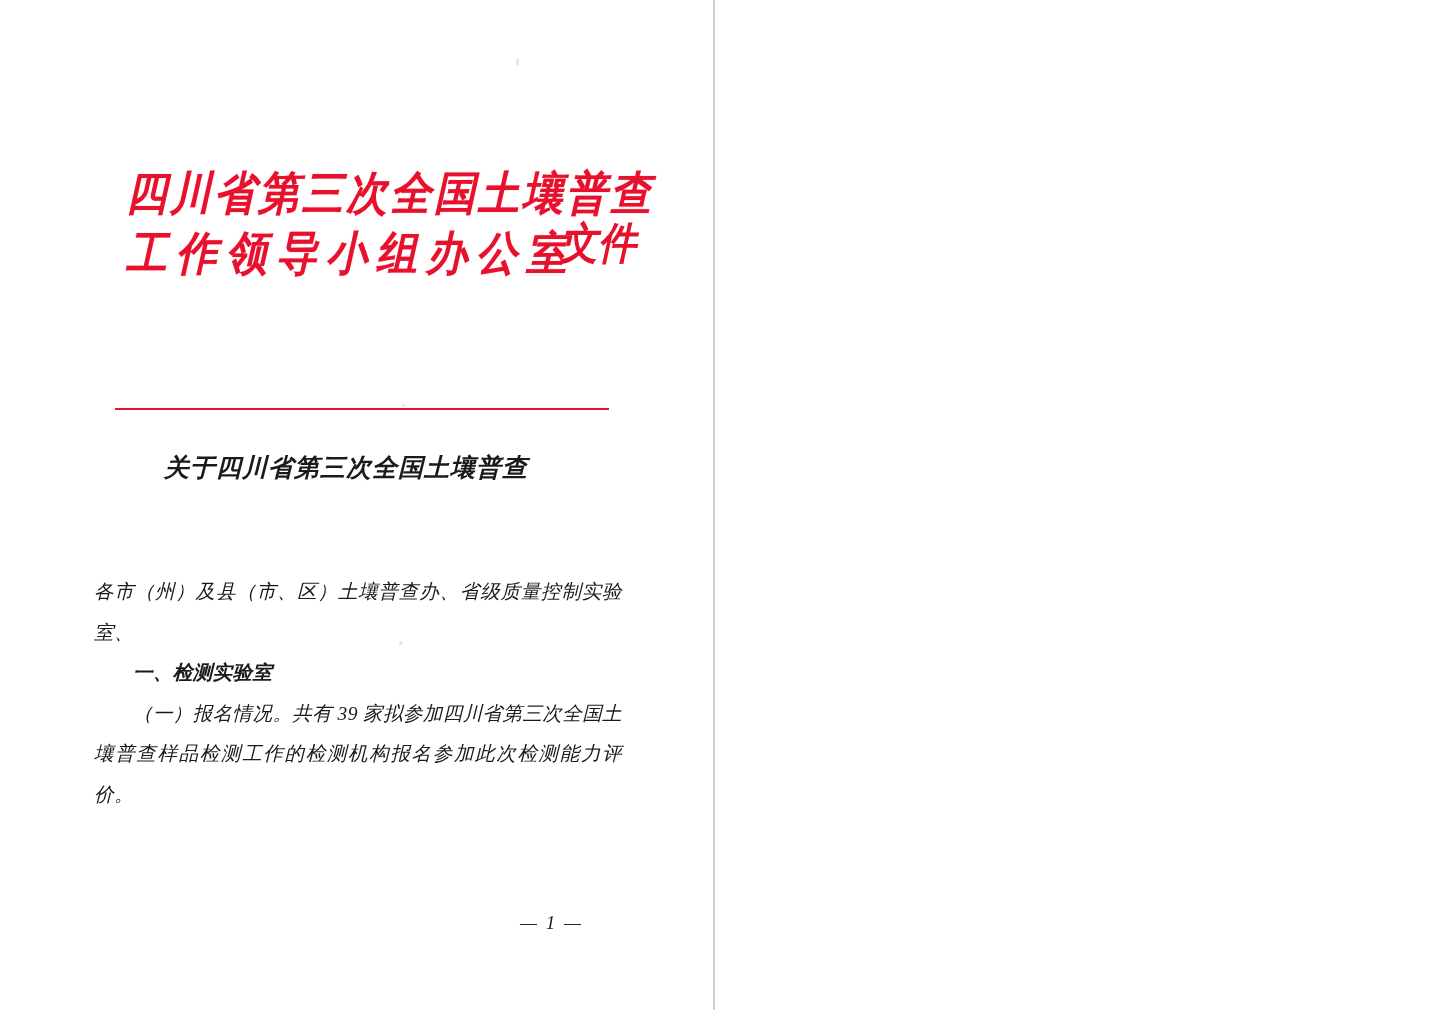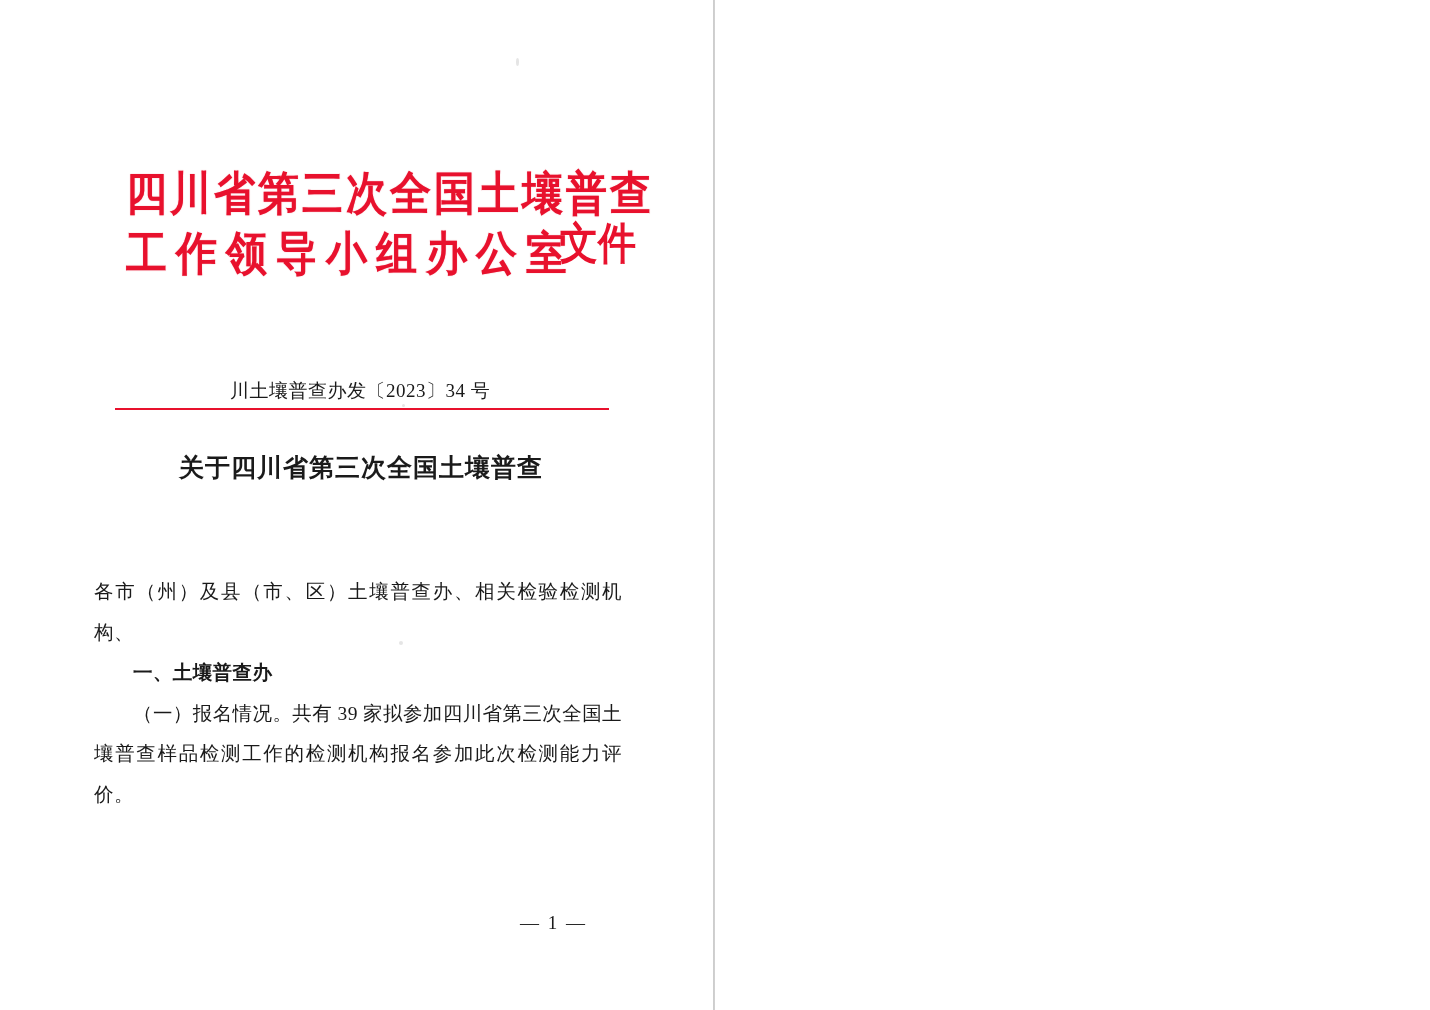--- a/index.html
+++ b/index.html
@@ -18,20 +18,21 @@
   .spread {
     display: flex;
     width: 1430px;
     height: 1010px;
     position: relative;
   }
   .page {
     position: relative;
     box-sizing: border-box;
     height: 1010px;
+    font-style: italic;
   }
   .page-left {
     width: 714px;
     padding: 0;
   }
   .page-right {
     width: 716px;
     padding: 0;
   }
   .gutter {
@@ -98,21 +99,21 @@
     position: absolute;
     left: 115px;
     top: 408px;
     width: 494px;
     height: 2px;
     background: #e8112d;
   }
   
   .doctitle {
     position: absolute;
-    left: 96px;
+    left: 81px;
     top: 448px;
     width: 530px;
     text-align: center;
     font-size: 25px;
     font-weight: bold;
     line-height: 1.62;
     letter-spacing: 1px;
   }
   
   .body-col {
@@ -159,30 +160,29 @@
 <div class="spread">
 
   <div class="page page-left">
 
     <div class="masthead">
       <div class="mast-line mast-line1">四川省第三次全国土壤普查</div>
       <div class="mast-line mast-line2">工作领导小组办公室</div>
       <div class="mast-wen">文件</div>
     </div>
 
-    <div class="docnum">川土壤普查办发〔2023〕34 号</div>
     <div class="red-rule"></div>
 
     <div class="doctitle">
       <div>关于四川省第三次全国土壤普查</div>
     </div>
 
     <div class="body-col left-body">
-      <p class="para">各市（州）及县（市、区）土壤普查办、相关检验检测机构、</p>
-      <p class="heading">一、土壤普查办</p>
+      <p class="para">各市（州）及县（市、区）土壤普查办、省级质量控制实验室、</p>
+      <p class="heading">一、检测实验室</p>
       <p class="para indent2">（一）报名情况。共有 39 家拟参加四川省第三次全国土壤普查样品检测工作的检测机构报名参加此次检测能力评价。</p>
     </div>
 
     <div class="pagenum pagenum-left">— 1 —</div>
   </div>
 
   <div class="gutter"></div>
 
   <div class="page page-right">
 

